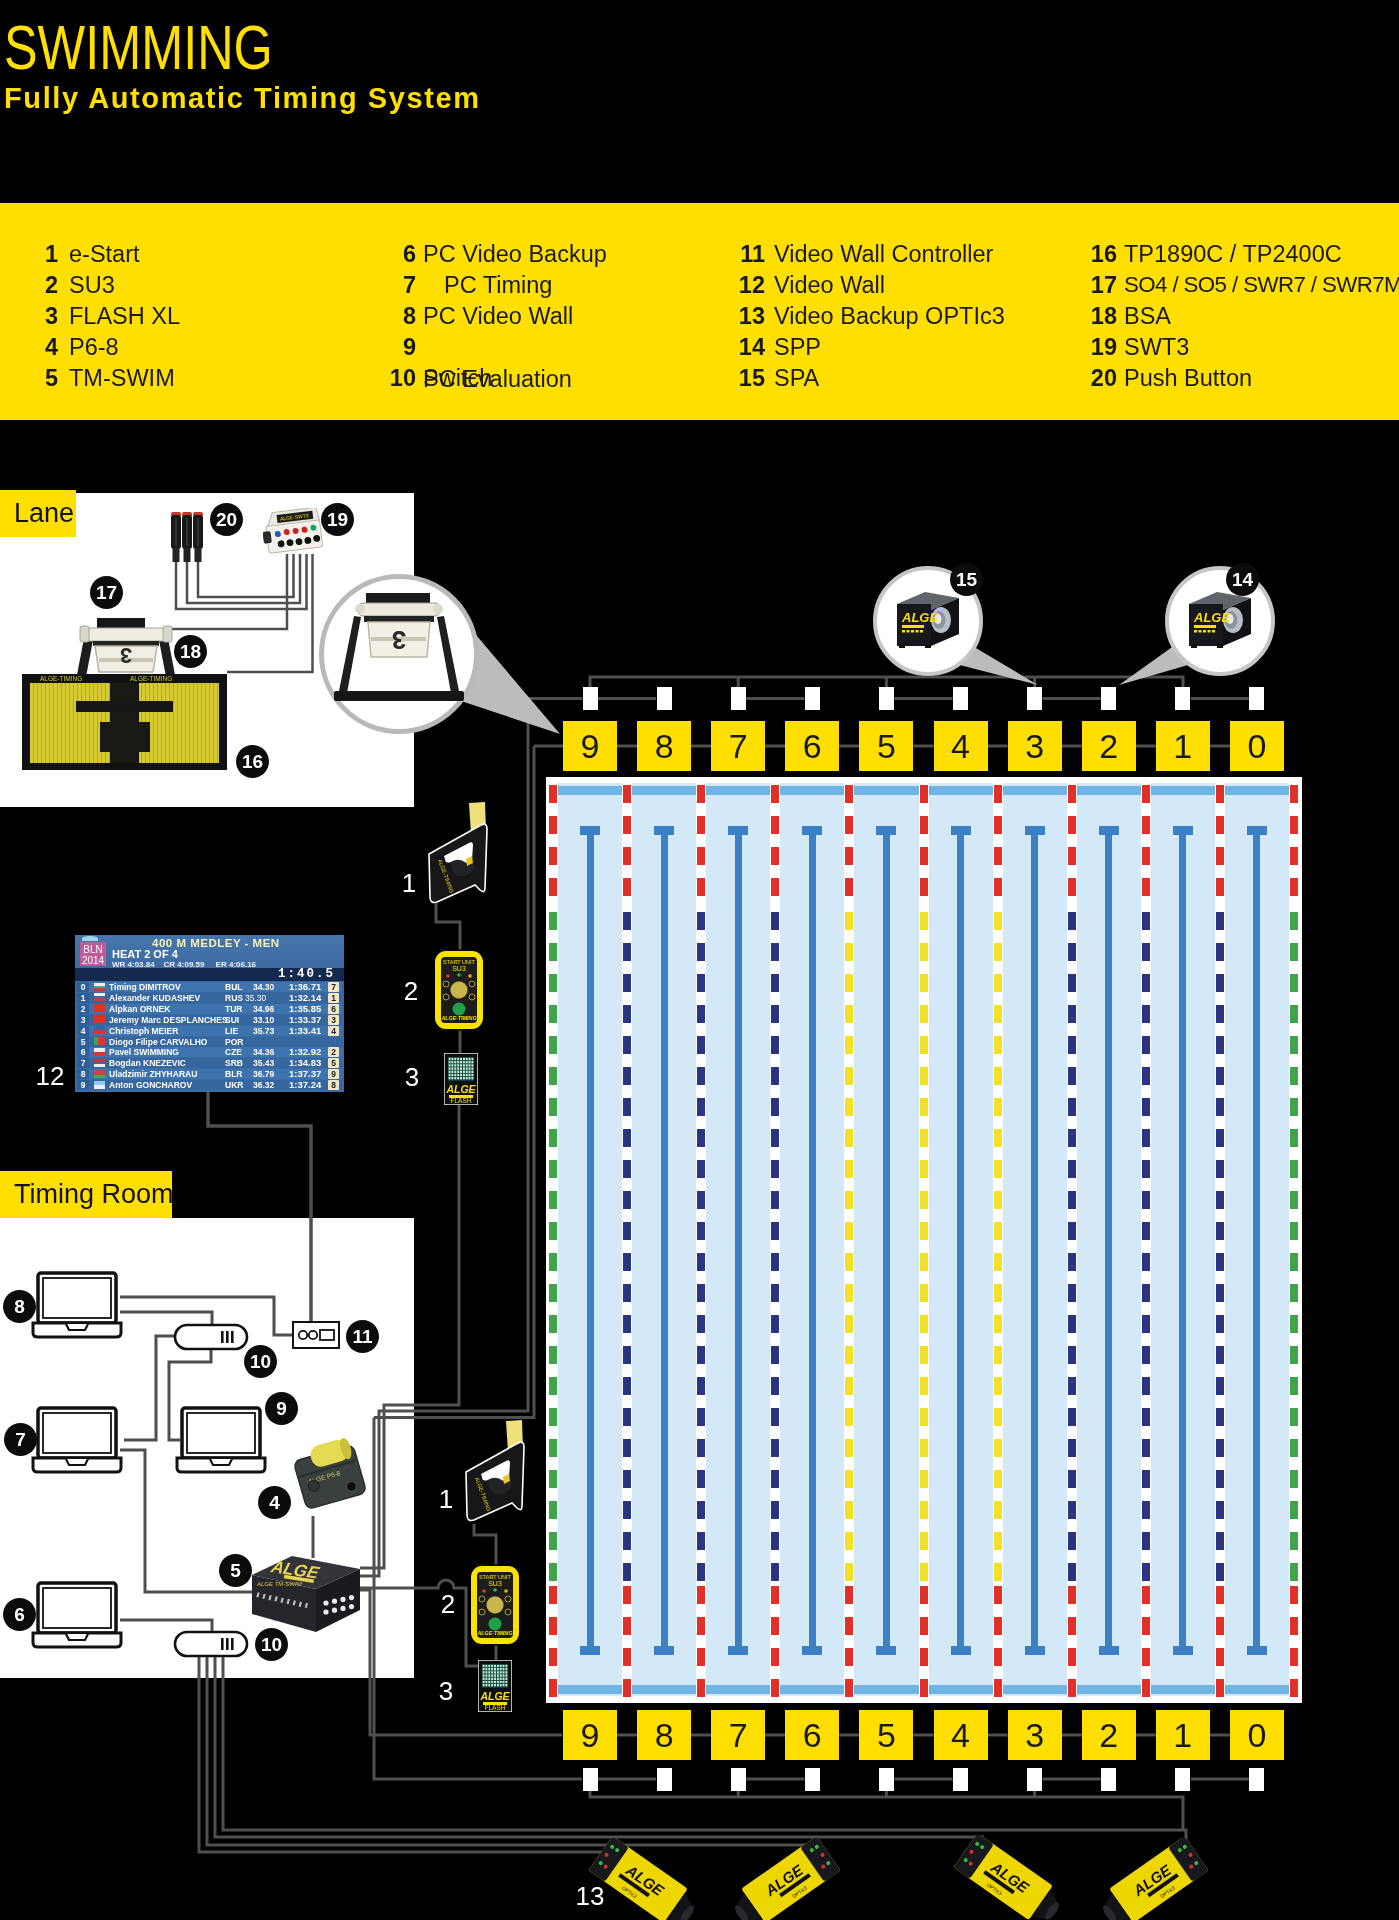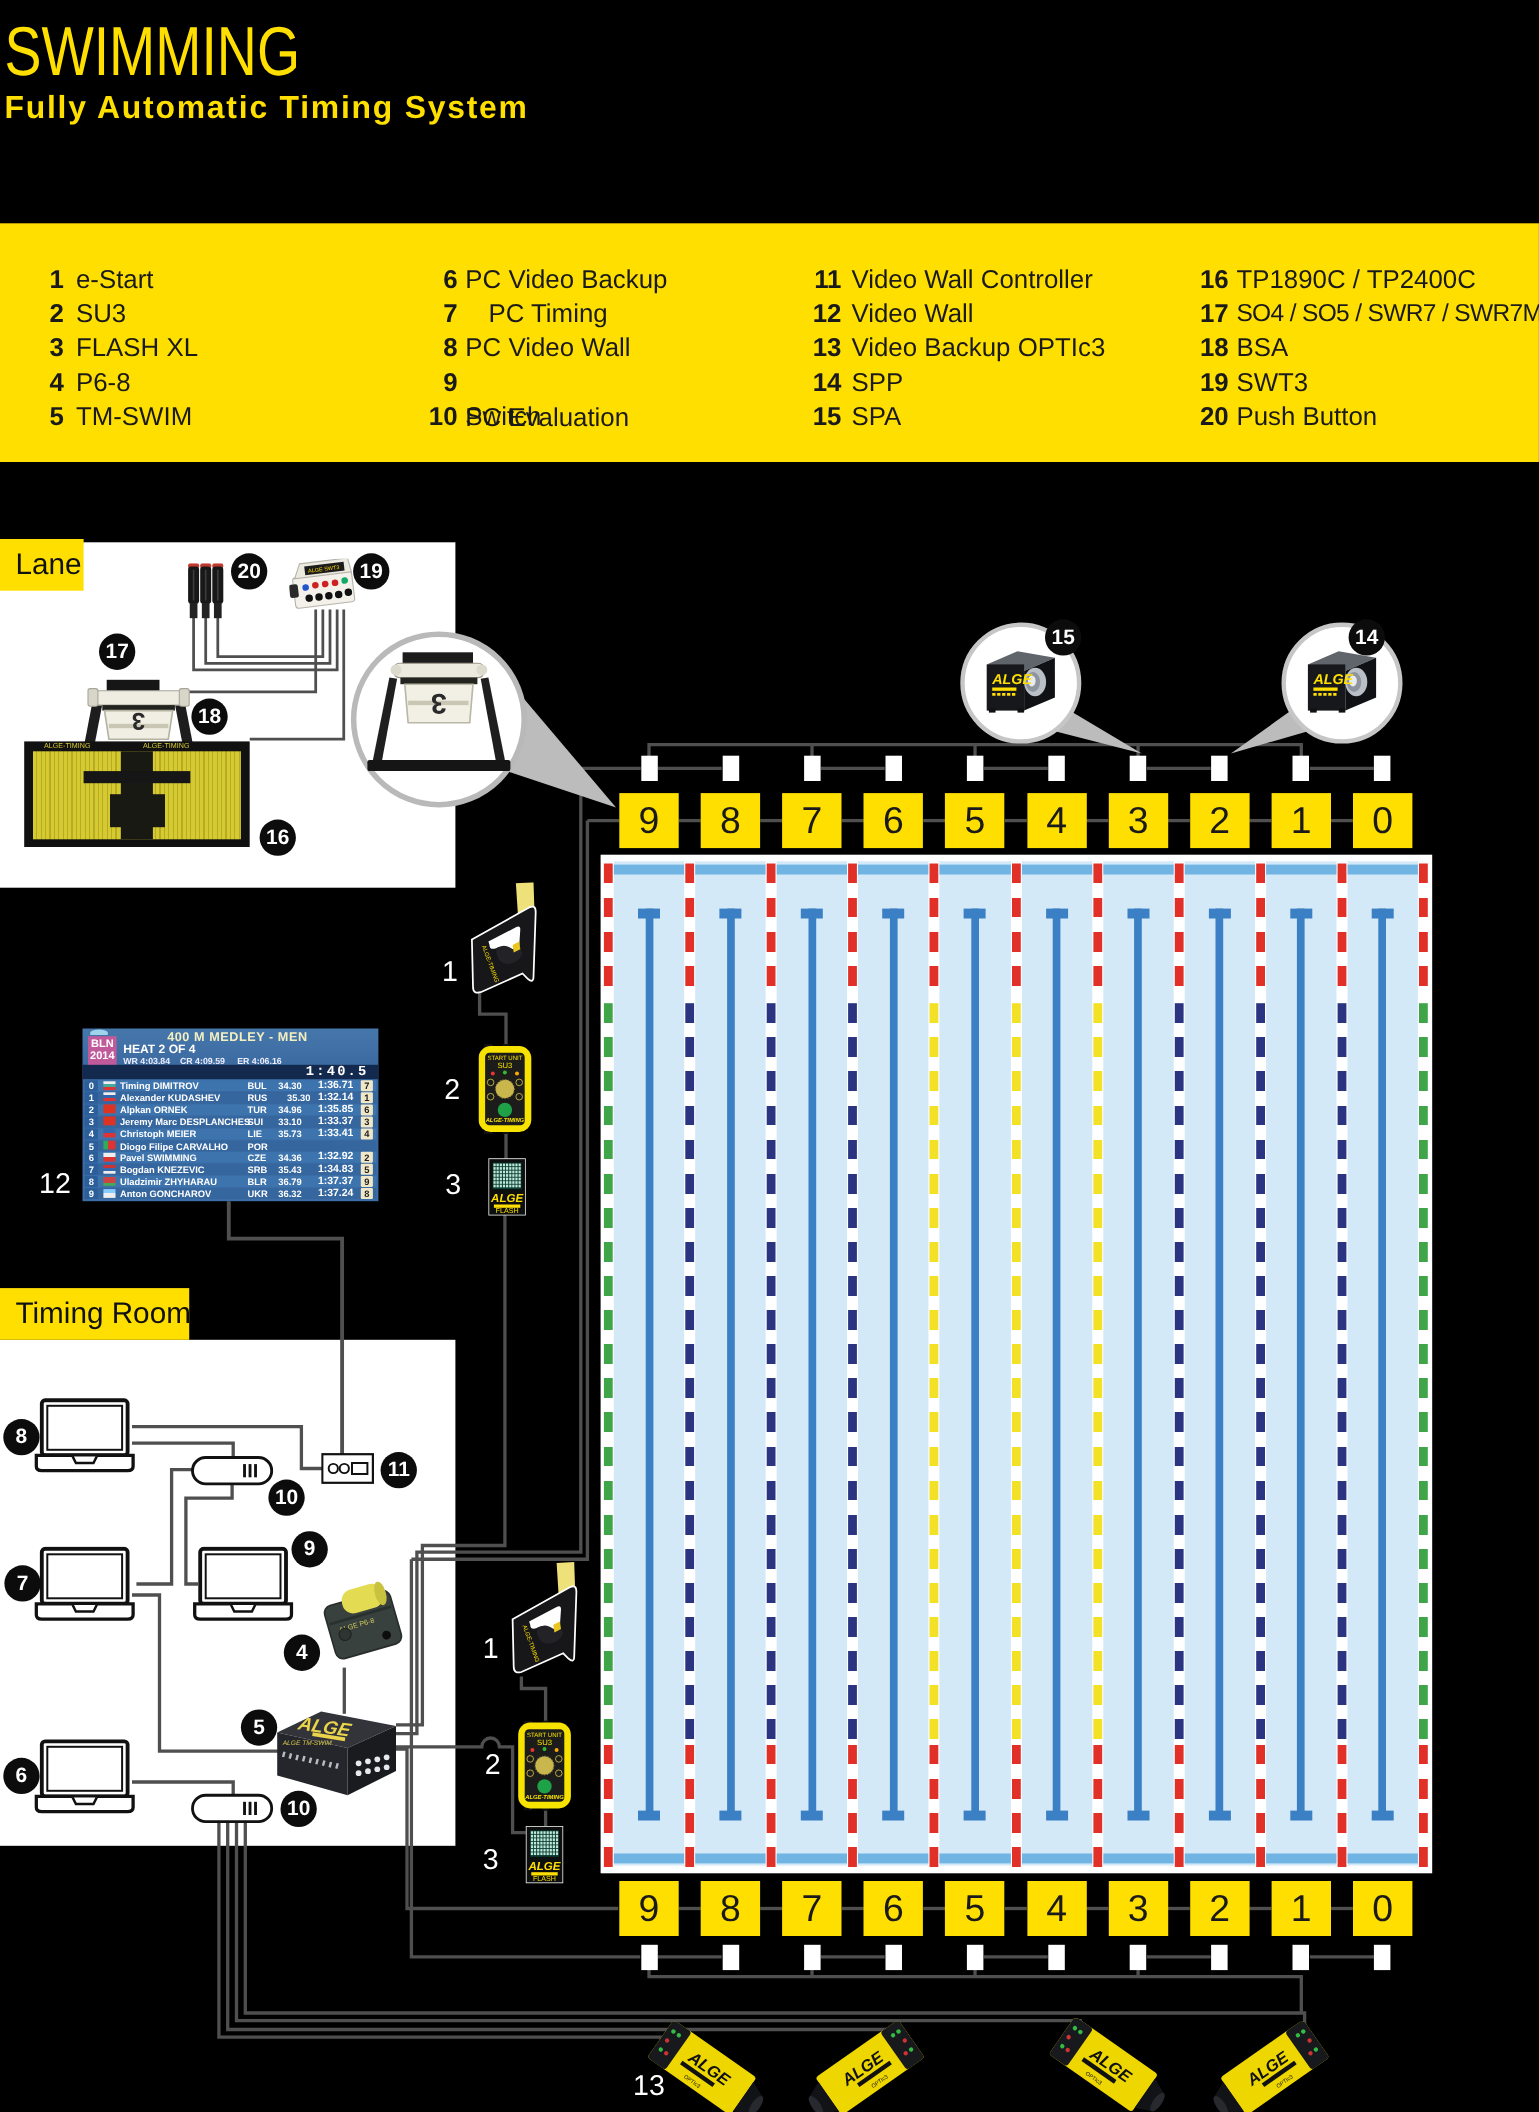--- a/index.html
+++ b/index.html
@@ -425,21 +425,21 @@
       <rect x="16" y="40" width="3" height="2.5"></rect>
       <rect x="20.5" y="40" width="3" height="2.5"></rect>
       <rect x="25" y="40" width="3" height="2.5"></rect>
     </g>
     <rect x="4" y="54" width="6" height="4" fill="#111"></rect>
     <rect x="30" y="54" width="6" height="4" fill="#111"></rect>
   </svg>
 
 <div class="abs" style="left:75px;top:935px;width:269px;height:157px;background:linear-gradient(180deg,#4677ab 0,#38669d 45px,#3c6da6 157px);z-index:3;font-family:'Liberation Sans',sans-serif;">
 
-<div class="abs" style="left:5px;top:7px;width:26px;height:38px;background:#c05a9b;color:#fff;font-weight:bold;font-size:10px;text-align:center;line-height:11px;padding-top:2px;box-sizing:border-box;">BLN<br>2014</div>
+<div class="abs" style="left:5px;top:7px;width:26px;height:24px;background:#c05a9b;color:#fff;font-weight:normal;font-size:10px;text-align:center;line-height:11px;padding-top:2px;box-sizing:border-box;">BLN<br>2014</div>
 <div class="abs" style="left:7px;top:1px;width:16px;height:5px;background:#9fd4ea;border-radius:50% 50% 0 0;"></div>
 
 <div class="abs" style="left:77px;top:2px;color:#f5efc0;font-weight:bold;font-size:11.5px;white-space:nowrap;letter-spacing:0.6px;letter-spacing:0.5px;">400 M MEDLEY - MEN</div>
 
 <div class="abs" style="left:37px;top:13px;color:#fff;font-weight:bold;font-size:11px;">HEAT 2 OF 4</div>
 
 <div class="abs" style="left:37px;top:25px;color:#eef;font-weight:bold;font-size:8px;">WR 4:03.84&nbsp;&nbsp;&nbsp;&nbsp;CR 4:09.59&nbsp;&nbsp;&nbsp;&nbsp;&nbsp;ER 4:06.16</div>
 
 <div class="abs" style="left:0px;top:33px;width:269px;height:13px;background:#14294e;color:#fff;font-family:'Liberation Mono',monospace;font-weight:bold;font-size:12.5px;text-align:right;letter-spacing:2px;padding-right:9px;box-sizing:border-box;line-height:13px;">1:40.5</div>
 
@@ -451,21 +451,21 @@
 <div class="abs" style="left:176px;top:0;font-weight:bold;line-height:10px;">34.30</div>
 <div class="abs" style="left:212px;top:0;font-weight:bold;font-size:9.5px;line-height:10px;">1:36.71</div>
 <div class="abs" style="left:251px;top:0;width:11px;height:10px;background:#efe7c8;color:#222;font-weight:bold;text-align:center;line-height:10px;border-radius:1px;">7</div>
 </div>
 
 <div class="abs" style="left:2px;top:57.9px;width:265px;height:10px;background:#35669e;color:#fff;font-size:8.5px;">
 <div class="abs" style="left:0;top:0;width:12px;height:10px;background:#2c5e9a;font-weight:bold;text-align:center;line-height:10px;border-radius:1px;">1</div>
 <div class="abs" style="left:17px;top:0.5px;width:11px;height:8px;background:linear-gradient(180deg,#eee 33%,#36a 33% 66%,#d33 66%);"></div>
 <div class="abs" style="left:32px;top:0;font-weight:bold;white-space:nowrap;line-height:10px;">Alexander KUDASHEV</div>
 <div class="abs" style="left:148px;top:0;font-weight:bold;line-height:10px;">RUS</div>
-<div class="abs" style="left:184px;top:0;font-weight:bold;line-height:10px;">35.30</div>
+<div class="abs" style="left:168px;top:0;font-weight:normal;line-height:10px;">35.30</div>
 <div class="abs" style="left:212px;top:0;font-weight:bold;font-size:9.5px;line-height:10px;">1:32.14</div>
 <div class="abs" style="left:251px;top:0;width:11px;height:10px;background:#efe7c8;color:#222;font-weight:bold;text-align:center;line-height:10px;border-radius:1px;">1</div>
 </div>
 
 <div class="abs" style="left:2px;top:68.8px;width:265px;height:10px;background:#3e74ae;color:#fff;font-size:8.5px;">
 <div class="abs" style="left:0;top:0;width:12px;height:10px;background:#2c5e9a;font-weight:bold;text-align:center;line-height:10px;border-radius:1px;">2</div>
 <div class="abs" style="left:17px;top:0.5px;width:11px;height:8px;background:linear-gradient(180deg,#d32 0,#d32 100%);"></div>
 <div class="abs" style="left:32px;top:0;font-weight:bold;white-space:nowrap;line-height:10px;">Alpkan ORNEK</div>
 <div class="abs" style="left:148px;top:0;font-weight:bold;line-height:10px;">TUR</div>
 <div class="abs" style="left:176px;top:0;font-weight:bold;line-height:10px;">34.96</div>

